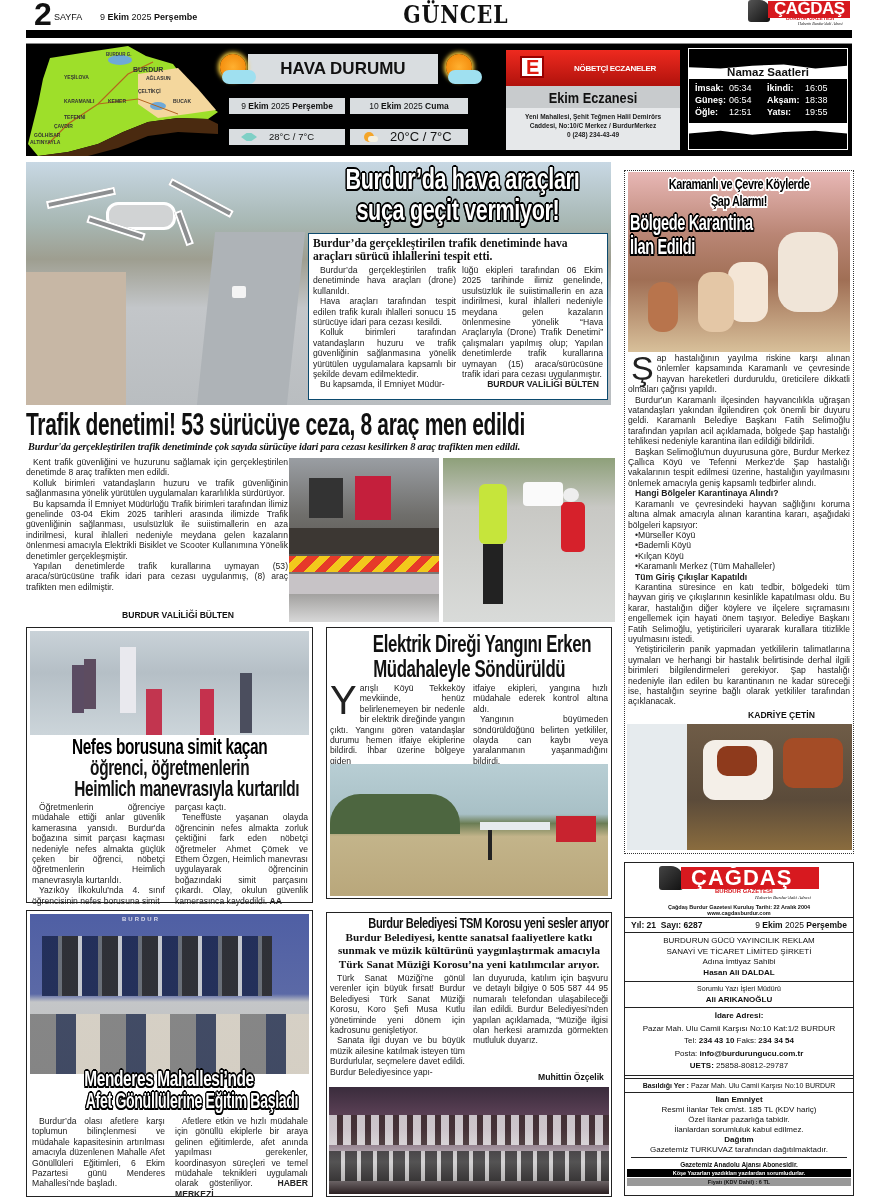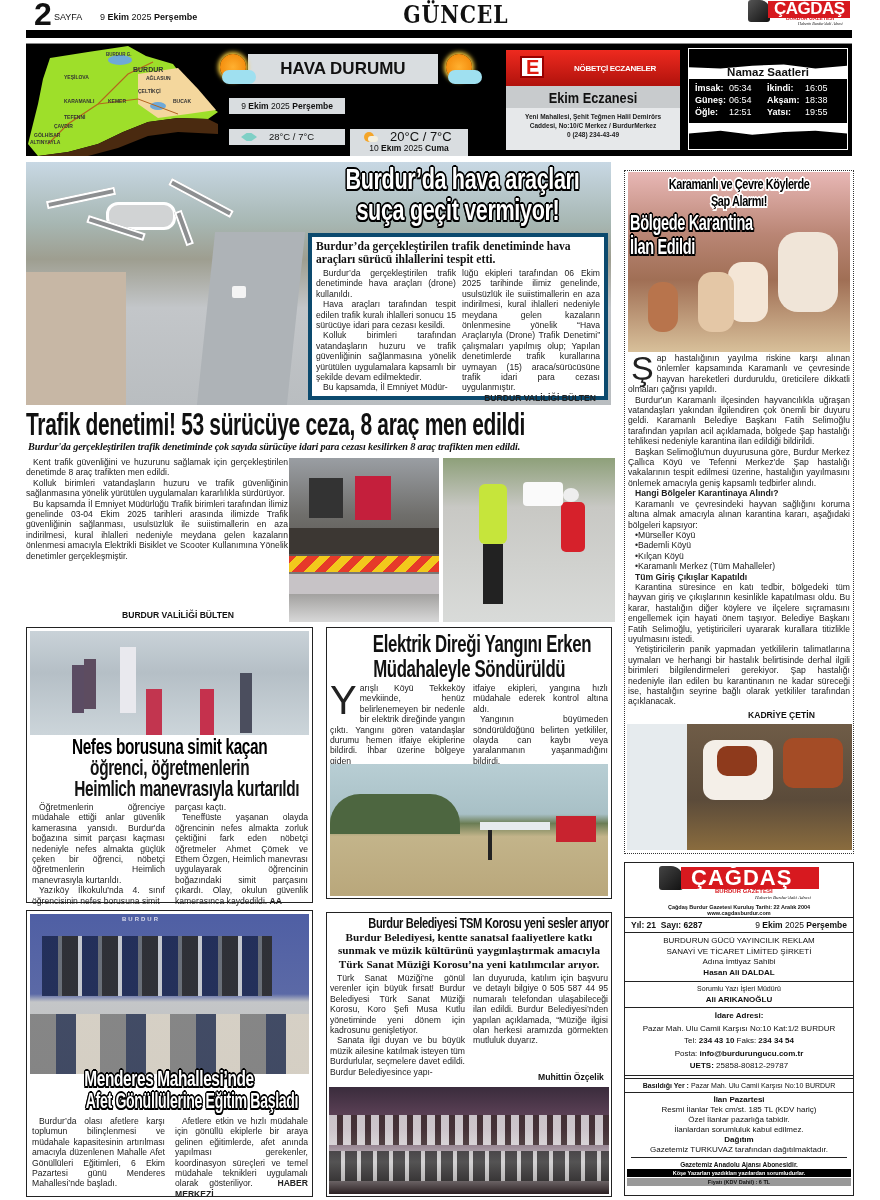--- a/index.html
+++ b/index.html
@@ -72,21 +72,21 @@
   <div class="abs" style="left:8px;top:18px;width:34px;height:14px;border-radius:8px;background:#9fe0f0;"></div>
 </div>
 <div class="abs" style="left:440px;top:52px;width:42px;height:36px;">
   <div class="abs" style="left:6px;top:2px;width:26px;height:26px;border-radius:50%;background:radial-gradient(circle,#ffb030,#f08000);box-shadow:0 0 4px 2px #ffd23f;"></div>
   <div class="abs" style="left:8px;top:18px;width:34px;height:14px;border-radius:8px;background:#9fe0f0;"></div>
 </div>
 
 <div class="abs" style="left:229px;top:98px;width:116px;height:16px;background:#d9dde0;font-size:8.5px;text-align:center;line-height:16px;">
   <span>9</span> <b>Ekim</b> <span>2025</span> <b>Perşembe</b>
 </div>
-<div class="abs" style="left:350px;top:98px;width:118px;height:16px;background:#d9dde0;font-size:8.5px;text-align:center;line-height:16px;margin-top:42px;">
+<div class="abs" style="left:350px;top:98px;width:118px;height:16px;background:#d9dde0;font-size:8.5px;text-align:center;line-height:16px;">
   <span>10</span> <b>Ekim</b> <span>2025</span> <b>Cuma</b>
 </div>
 <div class="abs" style="left:229px;top:129px;width:116px;height:16px;background:#d9dde0;font-size:9.5px;line-height:16px;">
   <span class="abs" style="left:12px;top:4px;width:16px;height:8px;background:#7fd0c6;clip-path:polygon(0 50%,35% 0,65% 0,100% 50%,65% 100%,35% 100%);"></span>
   <span class="abs" style="left:40px;">28°C / 7°C</span>
 </div>
 <div class="abs" style="left:350px;top:129px;width:118px;height:16px;background:#d9dde0;font-size:13px;line-height:16px;">
   <span class="abs" style="left:14px;top:3px;width:10px;height:10px;border-radius:50%;background:#f4a52a;"></span>
   <span class="abs" style="left:18px;top:7px;width:10px;height:6px;border-radius:3px;background:#f4f0e0;"></span>
   <span class="abs" style="left:40px;">20°C /  7°C</span>
@@ -139,21 +139,21 @@
     <div class="abs" style="left:40px;top:44px;width:60px;height:8px;background:#8d8f91;transform:rotate(18deg);border:2px solid #fff;"></div>
     <div class="abs" style="left:120px;top:44px;width:36px;height:8px;background:#8d8f91;transform:rotate(70deg);border:2px solid #fff;"></div>
   </div>
 </div>
 <div class="abs" style="left:300px;top:163px;width:315px;text-align:center;font-size:30px;line-height:32px;">
   <div class="outline condc" style="transform:scaleX(.72);">Burdur’da hava araçları</div>
 </div>
 <div class="abs" style="left:300px;top:194px;width:315px;text-align:center;font-size:30px;line-height:32px;">
   <div class="outline condc" style="transform:scaleX(.72);">suça geçit vermiyor!</div>
 </div>
-<div class="abs" style="left:308px;top:233px;width:300px;height:167px;background:#fff;border:4px solid #0c4a6e;padding:3px 4px;">
+<div class="abs" style="left:308px;top:233px;width:300px;height:167px;background:#fff;border:1px solid #0c4a6e;padding:3px 4px;">
   <div class="serif" style="font-size:11.6px;font-weight:bold;line-height:13px;">Burdur’da gerçekleştirilen trafik denetiminde hava araçları sürücü ihlallerini tespit etti.</div>
   <div style="display:flex;gap:6px;margin-top:2px;">
     <div class="txt" style="width:144px;">
       <p>Burdur’da gerçekleştirilen trafik denetiminde hava araçları (drone) kullanıldı.</p>
       <p>Hava araçları tarafından tespit edilen trafik kuralı ihlalleri sonucu 15 sürücüye idari para cezası kesildi.</p>
       <p>Kolluk birimleri tarafından vatandaşların huzuru ve trafik güvenliğinin sağlanmasına yönelik yürütülen uygulamalara kapsamlı bir şekilde devam edilmektedir.</p>
       <p>Bu kapsamda, İl Emniyet Müdür-</p>
     </div>
     <div class="txt" style="width:142px;">
       <div>lüğü ekipleri tarafından 06 Ekim 2025 tarihinde ilimiz genelinde, usulsüzlük ile suiistimallerin en aza indirilmesi, kural ihlalleri nedeniyle meydana gelen kazaların önlenmesine yönelik “Hava Araçlarıyla (Drone) Trafik Denetimi” çalışmaları yapılmış olup; Yapılan denetimlerde trafik kurallarına uymayan (15) araca/sürücüsüne trafik idari para cezası uygulanmıştır.</div>
@@ -163,20 +163,21 @@
 </div>
 
 <div class="abs" style="left:26px;top:408px;width:590px;overflow:hidden;">
   <div class="cond" style="font-size:32px;line-height:32px;transform:scaleX(.655);">Trafik denetimi! 53 sürücüye ceza, 8 araç men edildi</div>
 </div>
 <div class="abs serif" style="left:28px;top:441px;width:590px;font-size:10.2px;font-style:italic;font-weight:bold;white-space:nowrap;letter-spacing:-.15px;">Burdur'da gerçekleştirilen trafik denetiminde çok sayıda sürücüye idari para cezası kesilirken 8 araç trafikten men edildi.</div>
 <div class="abs txt" style="left:26px;top:457px;width:262px;">
   <p>Kent trafik güvenliğini ve huzurunu sağlamak için gerçekleştirilen denetimde 8 araç trafikten men edildi.</p>
   <p>Kolluk birimleri vatandaşların huzuru ve trafik güvenliğinin sağlanmasına yönelik yürütülen uygulamaları kararlılıkla sürdürüyor.</p>
   <p>Bu kapsamda İl Emniyet Müdürlüğü Trafik birimleri tarafından İlimiz genelinde 03-04 Ekim 2025 tarihleri arasında ilimizde Trafik güvenliğinin sağlanması, usulsüzlük ile suiistimallerin en aza indirilmesi, kural ihlalleri nedeniyle meydana gelen kazaların önlenmesi amacıyla Elektrikli Bisiklet ve Scooter Kullanımına Yönelik denetimler gerçekleşmiştir.</p>
+  <p>Yapılan denetimlerde trafik kurallarına uymayan (53) araca/sürücüsüne trafik idari para cezası uygulanmış, (8) araç trafikten men edilmiştir.</p>
 </div>
 <div class="abs sig" style="left:122px;top:610px;">BURDUR VALİLİĞİ BÜLTEN</div>
 <div class="photo" style="left:289px;top:458px;width:150px;height:164px;background:linear-gradient(180deg,#9a9ea3 0%,#6f6e6b 35%,#5a5753 60%,#d8d8d8 100%);">
   <div class="abs" style="left:20px;top:20px;width:34px;height:40px;background:#333;"></div>
   <div class="abs" style="left:66px;top:18px;width:36px;height:44px;background:#c41f3c;"></div>
   <div class="abs" style="left:0;top:70px;width:150px;height:26px;background:#3c3733;"></div>
   <div class="abs" style="left:0;top:98px;width:150px;height:16px;background:repeating-linear-gradient(-45deg,#e63a2a 0 8px,#f2c91c 8px 16px);"></div>
   <div class="abs" style="left:0;top:116px;width:150px;height:20px;background:#c7c3c6;"></div>
 </div>
 <div class="photo" style="left:443px;top:458px;width:172px;height:164px;background:linear-gradient(180deg,#8ea07a 0%,#c8c8c4 30%,#d9dbd9 100%);">
@@ -345,21 +346,21 @@
     <div style="font-weight:bold;">İdare Adresi:</div>
     <div>Pazar Mah. Ulu Camii Karşısı No:10 Kat:1/2 BURDUR</div>
     <div><span>Tel:</span> <b>234 43 10</b> <span>Faks:</span> <b>234 34 54</b></div>
     <div><span>Posta:</span> <b>info@burdurungucu.com.tr</b></div>
     <div><b>UETS:</b> <span>25858-80812-29787</span></div>
   </div>
   <div style="padding:3px 0;font-size:7px;border-bottom:1.5px solid #222;border-top:1.5px solid #222;margin-top:2px;">
     <b>Basıldığı Yer :</b> <span>Pazar Mah. Ulu Camii Karşısı No:10 BURDUR</span>
   </div>
   <div style="padding:2px 0;line-height:10px;">
-    <div style="font-weight:bold;">İlan Pazartesi</div>
+    <div style="font-weight:bold;">İlan Emniyet</div>
     <div>Resmi İlanlar Tek cm/st. 185 TL (KDV hariç)</div>
     <div>Özel İlanlar pazarlığa tabidir.</div>
     <div>İlanlardan sorumluluk kabul  edilmez.</div>
     <div style="font-weight:bold;">Dağıtım</div>
     <div style="border-bottom:1px solid #222;padding-bottom:2px;margin:0 6px;">Gazetemiz TURKUVAZ tarafından dağıtılmaktadır.</div>
   </div>
   <div style="font-weight:bold;font-size:6.5px;padding:1px 0;">Gazetemiz Anadolu Ajansı Abonesidir.</div>
   <div style="background:#000;color:#fff;font-weight:bold;font-size:5.5px;padding:1px 0;margin:0 2px;">Köşe Yazarları  yazdıkları yazılardan sorumludurlar.</div>
   <div style="background:#999;font-weight:bold;font-size:5.5px;padding:1px 0;margin:1px 2px 0 2px;">Fiyatı (KDV Dahil) : 6 TL</div>
 </div>

